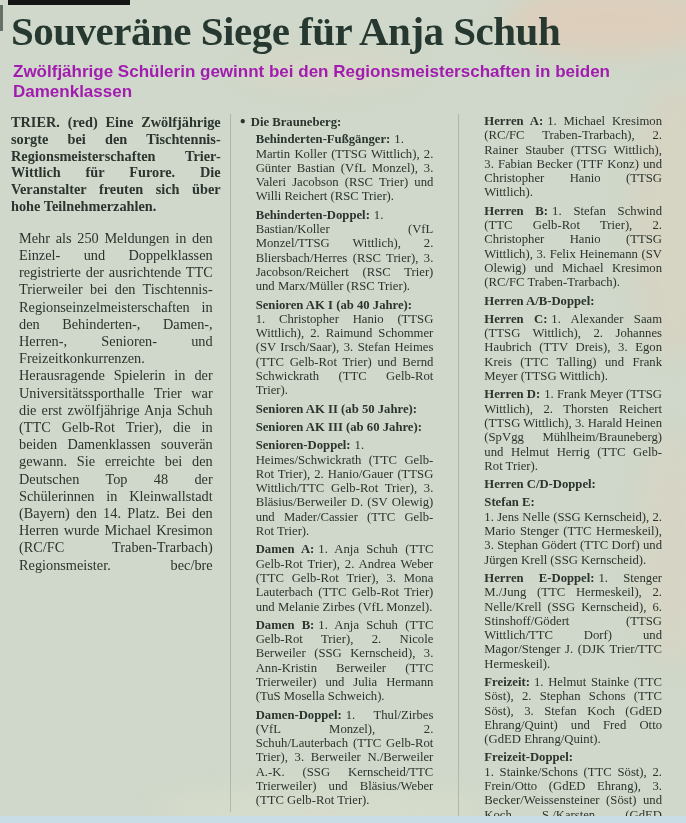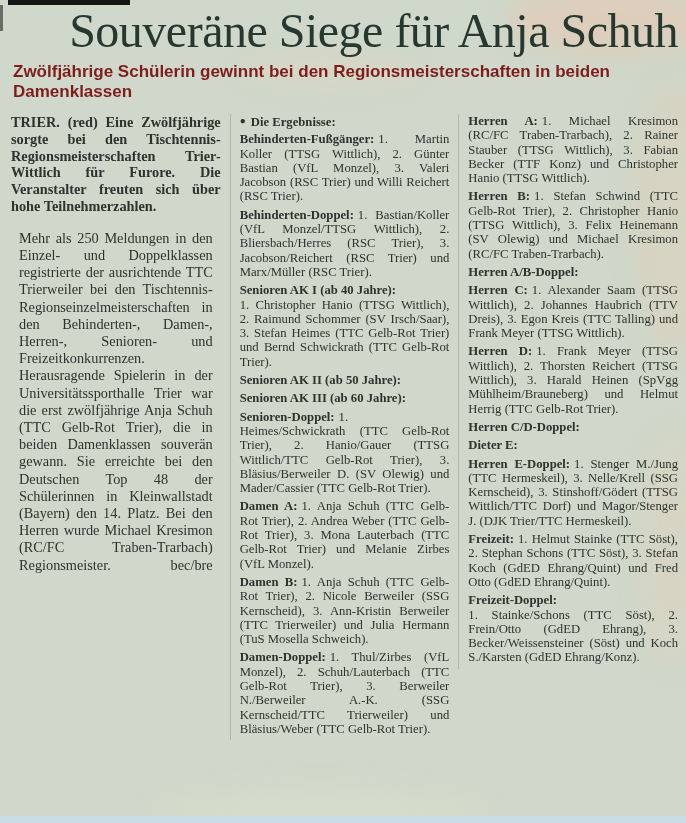--- a/index.html
+++ b/index.html
@@ -15,41 +15,41 @@
   .bottom-strip { position:absolute; bottom:0; left:0; width:686px; height:7px; background:#c9dde7; }
   .blob { position:absolute; border-radius:50%; filter:blur(12px); pointer-events:none; }
   .b1 { top:-14px; right:-30px; width:210px; height:70px; background:rgba(233,199,177,.55); }
   .b2 { top:80px; right:-34px; width:90px; height:280px; background:rgba(226,206,184,.38); }
   .b3 { top:430px; right:-20px; width:70px; height:240px; background:rgba(229,208,188,.32); }
   .b4 { bottom:-8px; left:150px; width:340px; height:44px; background:rgba(222,224,204,.5); }
   .b5 { top:50px; left:240px; width:180px; height:40px; background:rgba(231,212,192,.30); }
 
   .content { position:relative; padding:7px 8px 0 11px; }
   .headline {
-    margin:0; font-size:48px; line-height:48px; font-weight:normal;
-    letter-spacing:-0.5px; color:#273830; white-space:nowrap;text-align:right;
+    margin:0; font-size:41px; line-height:48px; font-weight:bold;
+    letter-spacing:-0.5px; color:#273830; white-space:nowrap;
   }
   .subhead {
     margin:7px 0 0 2px; font-family:"Liberation Sans", sans-serif;
-    font-weight:bold; font-size:17px; line-height:20px; color:#7f1d1d;
+    font-weight:bold; font-size:17px; line-height:20px; color:#a21caf;
   }
   .columns { display:flex; align-items:flex-start; margin-top:12px; }
   .col { text-align:justify;font-family:Liberation Serif, serif; }
   .col-1 { width:212px; font-size:14.3px; line-height:17.2px; }
   .col-2, .col-3 {
     width:212px; font-size:12.7px; line-height:14.3px;
     margin-left:9px; padding-left:9px;
     border-left:1px solid rgba(90,100,90,.28);
   }
   .lead { margin:0 0 15px; font-weight:bold; line-height:16.8px; }
   .body-par { margin:8px; }
   .byline { float:right; }
   .res-head { margin:0 0 3px; font-weight:bold; }
   .bullet { font-size:10px; vertical-align:2px; margin-right:5px; }
-  .entry { margin:0 0 4px; }
+  .entry { margin:0 16px 4px; }
   .entry-label { font-weight:bold; margin-right:4px; }
   .entry.block-label .entry-label { display:block; margin-right:0; }
 </style>
 </head>
 <body>
 
 <div class="page">
   <div class="blob b1"></div>
   <div class="blob b2"></div>
   <div class="blob b3"></div>
@@ -66,21 +66,21 @@
 
       <div class="col col-1">
         <p class="lead">TRIER. (red) Eine Zwölfjährige sorgte bei den Tischtennis-Regionsmeisterschaften Trier-Wittlich für Furore. Die Veranstalter freuten sich über hohe Teilnehmerzahlen.</p>
         <p class="body-par"><span>Mehr als 250 Meldungen in den Einzel- und Doppelklassen registrierte der ausrichtende TTC Trierweiler bei den Tischtennis-Regionseinzelmeisterschaften in den Behinderten-, Damen-, Herren-, Senioren- und Freizeitkonkurrenzen. Herausragende Spielerin in der Universitätssporthalle Trier war die erst zwölfjährige Anja Schuh (TTC Gelb-Rot Trier), die in beiden Damenklassen souverän gewann. Sie erreichte bei den Deutschen Top 48 der Schülerinnen in Kleinwallstadt (Bayern) den 14. Platz. Bei den Herren wurde Michael Kresimon (RC/FC Traben-Trarbach) Regionsmeister.</span>
           <span class="byline">bec/bre</span>
         </p>
       </div>
 
       <div class="col col-2">
         <p class="res-head">
-          <span class="bullet">●</span><span>Die Ergebnisse:</span>
+          <span class="bullet">●</span><span>Die Brauneberg:</span>
         </p>
         <div>
 
   <p class="entry">
     <b class="entry-label">Behinderten-Fußgänger:</b><span class="entry-text">1. Martin Koller (TTSG Wittlich), 2. Günter Bastian (VfL Monzel), 3. Valeri Jacobson (RSC Trier) und Willi Reichert (RSC Trier).</span>
   </p>
 
   <p class="entry">
     <b class="entry-label">Behinderten-Doppel:</b><span class="entry-text">1. Bastian/Koller (VfL Monzel/TTSG Wittlich), 2. Bliersbach/Herres (RSC Trier), 3. Jacobson/Reichert (RSC Trier) und Marx/Müller (RSC Trier).</span>
   </p>
@@ -135,25 +135,25 @@
 
   <p class="entry">
     <b class="entry-label">Herren D:</b><span class="entry-text">1. Frank Meyer (TTSG Wittlich), 2. Thorsten Reichert (TTSG Wittlich), 3. Harald Heinen (SpVgg Mühlheim/Brauneberg) und Helmut Herrig (TTC Gelb-Rot Trier).</span>
   </p>
 
   <p class="entry block-label">
     <b class="entry-label">Herren C/D-Doppel:</b>
   </p>
 
   <p class="entry block-label">
-    <b class="entry-label">Dieter E:</b>
+    <b class="entry-label">Stefan E:</b><span class="entry-text">1. Jens Nelle (SSG Kernscheid), 2. Mario Stenger (TTC Hermeskeil), 3. Stephan Gödert (TTC Dorf) und Jürgen Krell (SSG Kernscheid).</span>
   </p>
 
   <p class="entry">
-    <b class="entry-label">Herren E-Doppel:</b><span class="entry-text">1. Stenger M./Jung (TTC Hermeskeil), 3. Nelle/Krell (SSG Kernscheid), 3. Stinshoff/Gödert (TTSG Wittlich/TTC Dorf) und Magor/Stenger J. (DJK Trier/TTC Hermeskeil).</span>
+    <b class="entry-label">Herren E-Doppel:</b><span class="entry-text">1. Stenger M./Jung (TTC Hermeskeil), 2. Nelle/Krell (SSG Kernscheid), 6. Stinshoff/Gödert (TTSG Wittlich/TTC Dorf) und Magor/Stenger J. (DJK Trier/TTC Hermeskeil).</span>
   </p>
 
   <p class="entry">
     <b class="entry-label">Freizeit:</b><span class="entry-text">1. Helmut Stainke (TTC Söst), 2. Stephan Schons (TTC Söst), 3. Stefan Koch (GdED Ehrang/Quint) und Fred Otto (GdED Ehrang/Quint).</span>
   </p>
 
   <p class="entry block-label">
     <b class="entry-label">Freizeit-Doppel:</b><span class="entry-text">1. Stainke/Schons (TTC Söst), 2. Frein/Otto (GdED Ehrang), 3. Becker/Weissensteiner (Söst) und Koch S./Karsten (GdED Ehrang/Konz).</span>
   </p>
 </div>

